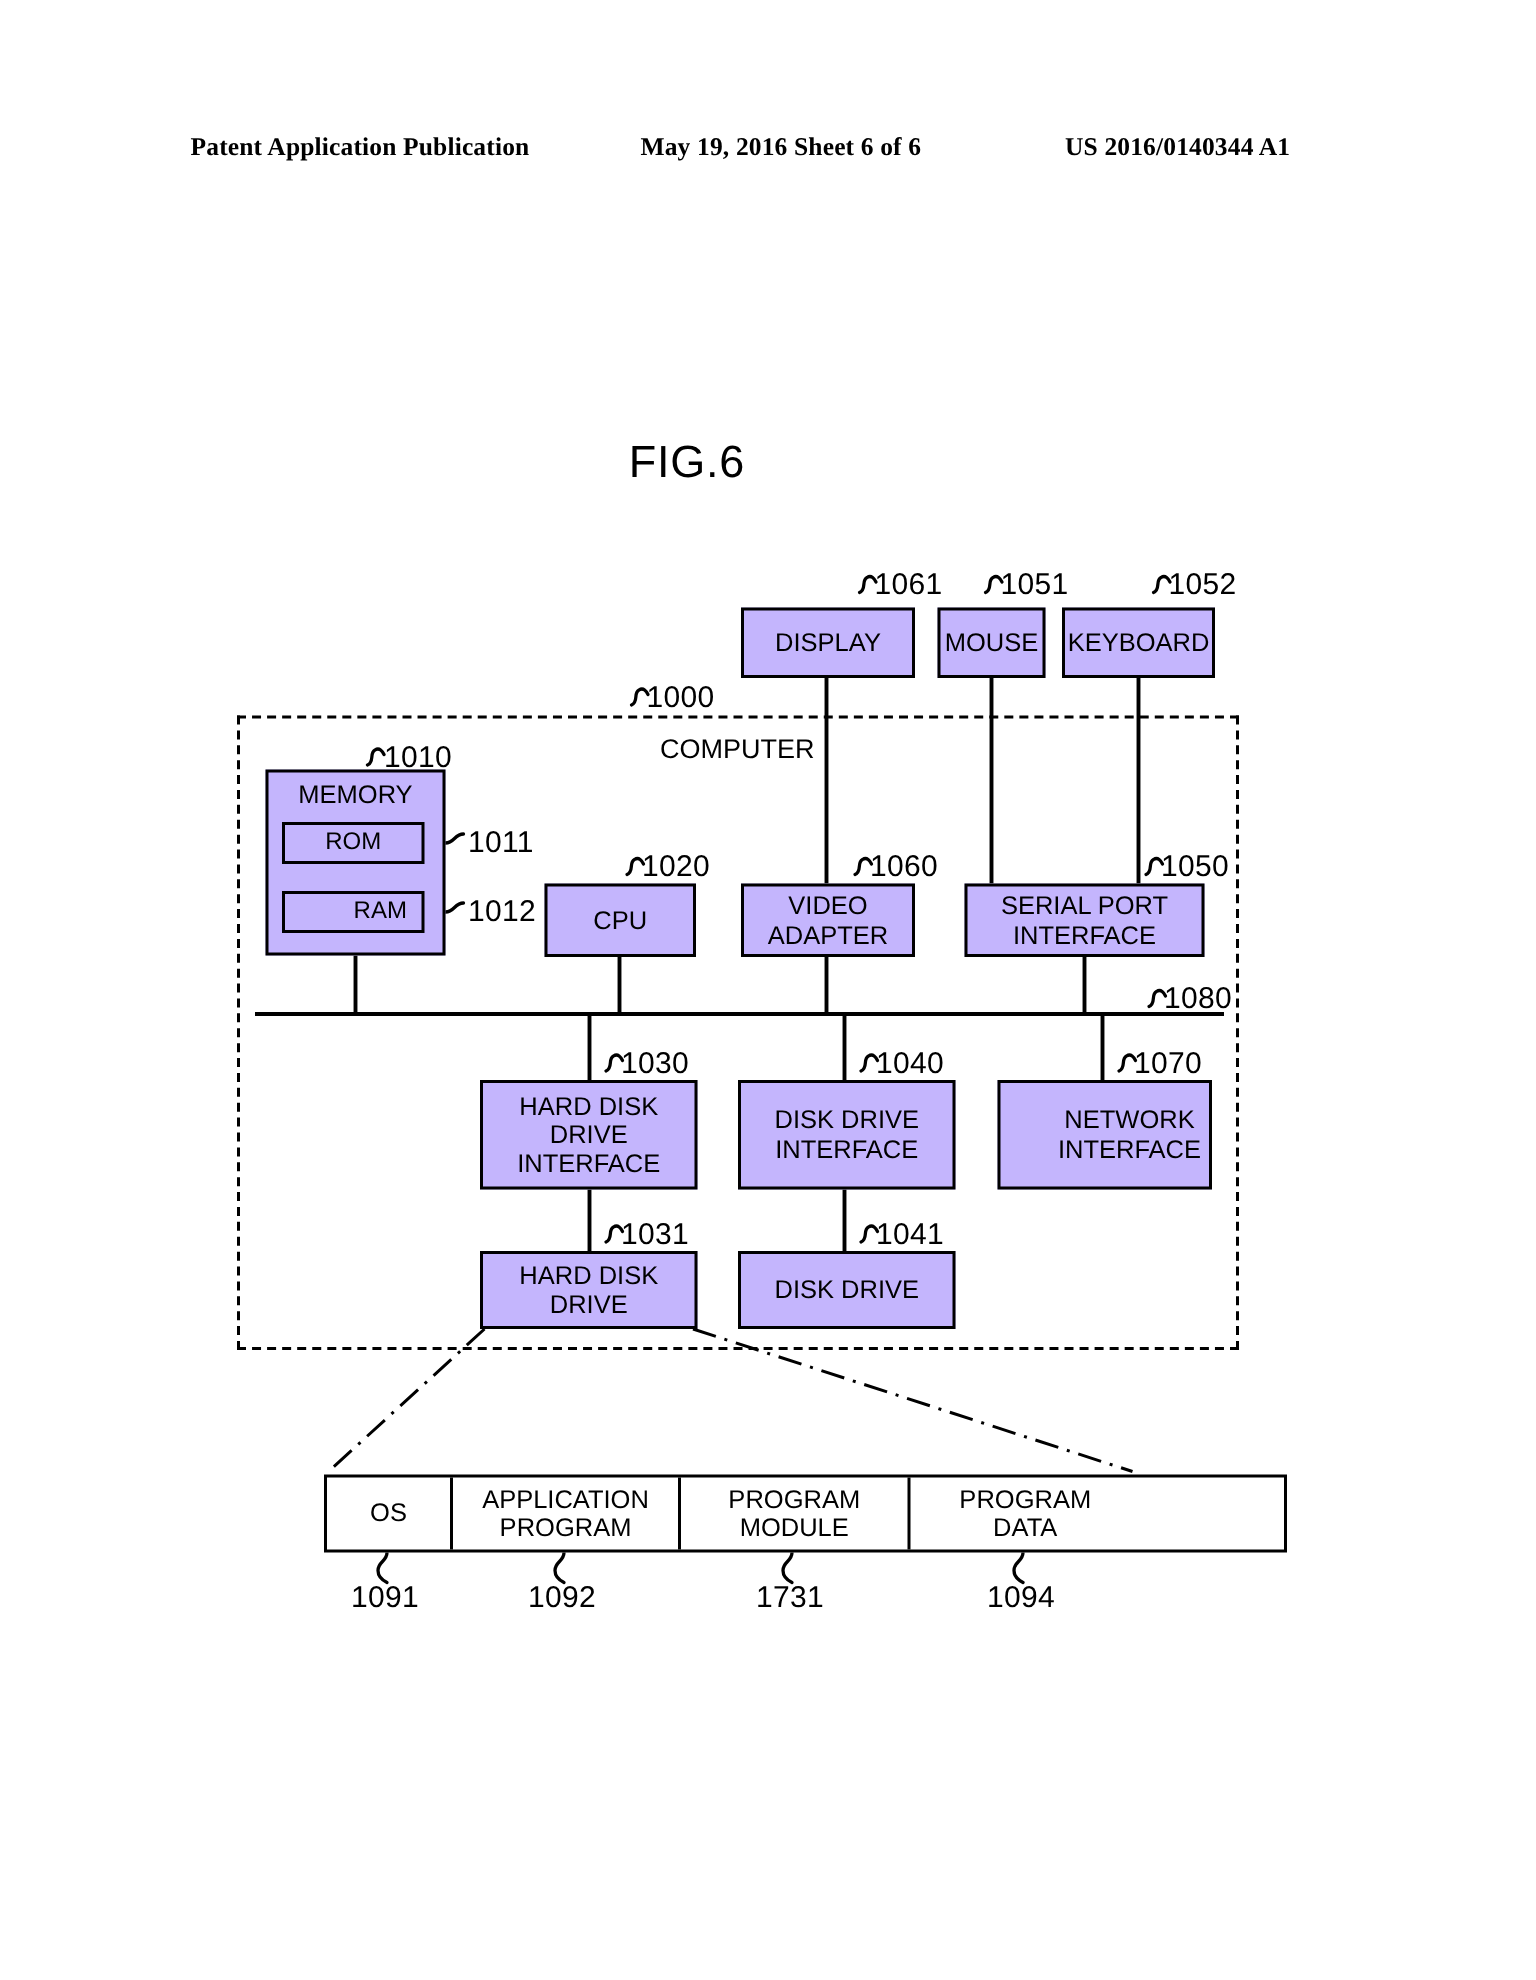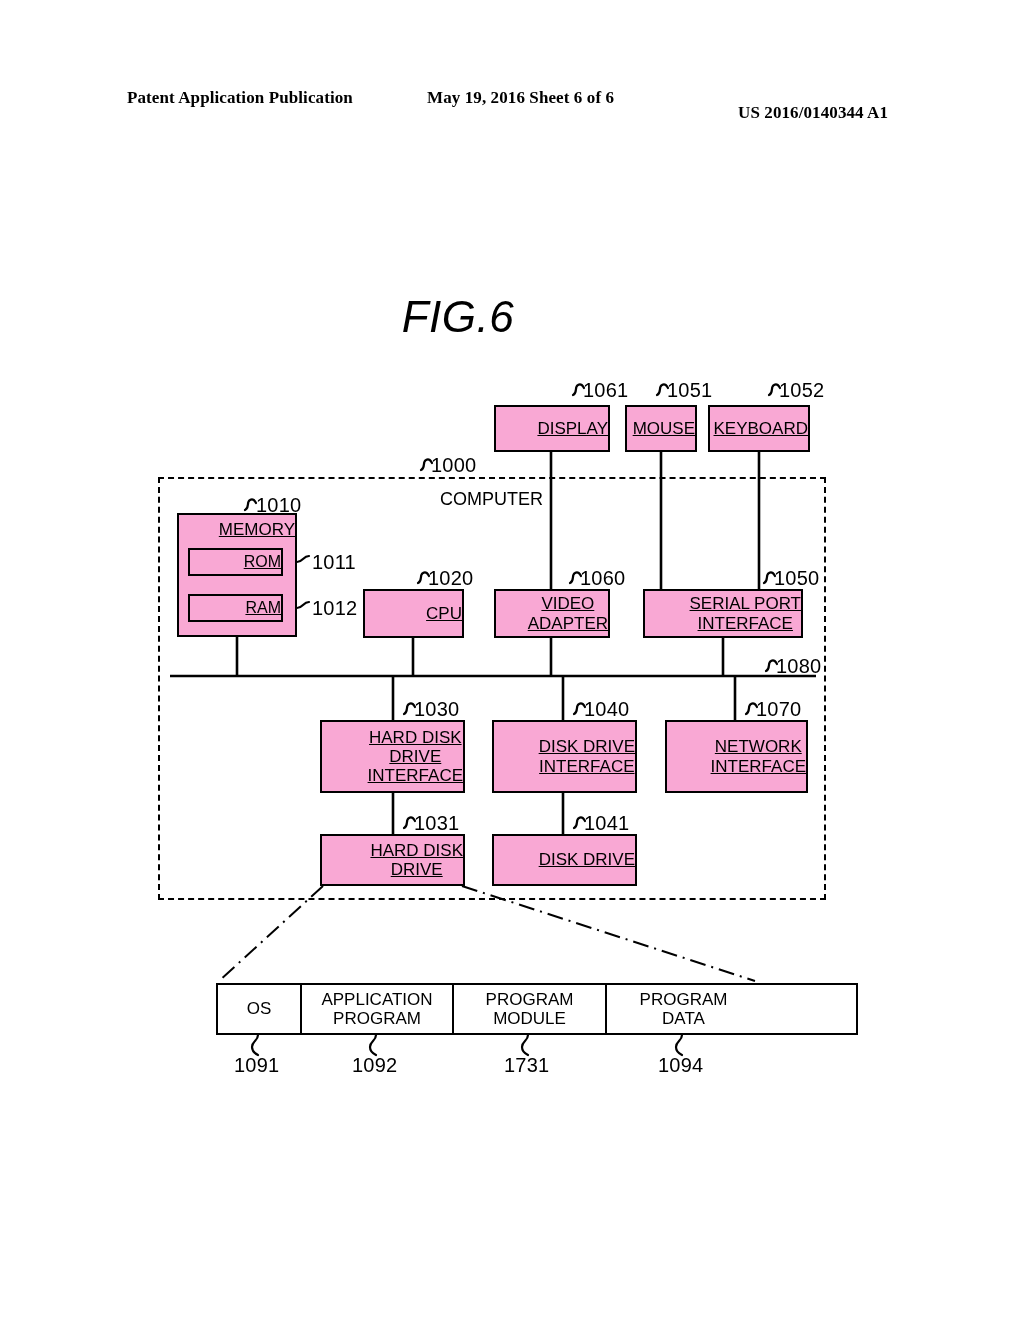--- a/index.html
+++ b/index.html
@@ -24,57 +24,55 @@
     width: 1024px;
     height: 26px;
     font-family: "Liberation Serif", serif;
     font-weight: bold;
     font-size: 17px;
     letter-spacing: 0.1px;
     white-space: nowrap;
   }
   .ph-left   { position: absolute; left: 127px; top: 0; }
   .ph-center { position: absolute; left: 427px; top: 0; }
-  .ph-right  { position: absolute; left: 710px; top: 15px; margin-left: 28px; }
+  .ph-right  { position: absolute; left: 710px; top: 0; }
 
   
   .fig-title {
     position: absolute;
     left: 0;
     top: 292px;
     width: 916px;
     text-align: center;
-    font-size: 44px;
+    font-size: 30px;
     letter-spacing: 0.5px;
-    font-style: italic;
   }
 
   
   #diagram {
     position: absolute;
     left: 0;
     top: 0;
     width: 1024px;
     height: 1320px;
   }
 
   
   .box {
     position: absolute;
     border: 2.5px solid #000;
-    background: #f9a8d4;
+    background: #c4b5fd;
     box-sizing: border-box;
     display: flex;
     align-items: center;
-    justify-content: flex-end;
+    justify-content: center;
     text-align: center;
     line-height: 1.12;
     font-size: 17px;
     z-index: 5;
-    text-decoration: underline;
   }
   .box.thin { border-width: 2px; }
 
   
   .enclosure {
     position: absolute;
     border: 2px dashed #000;
     box-sizing: border-box;
     background: transparent;
     z-index: 1;

